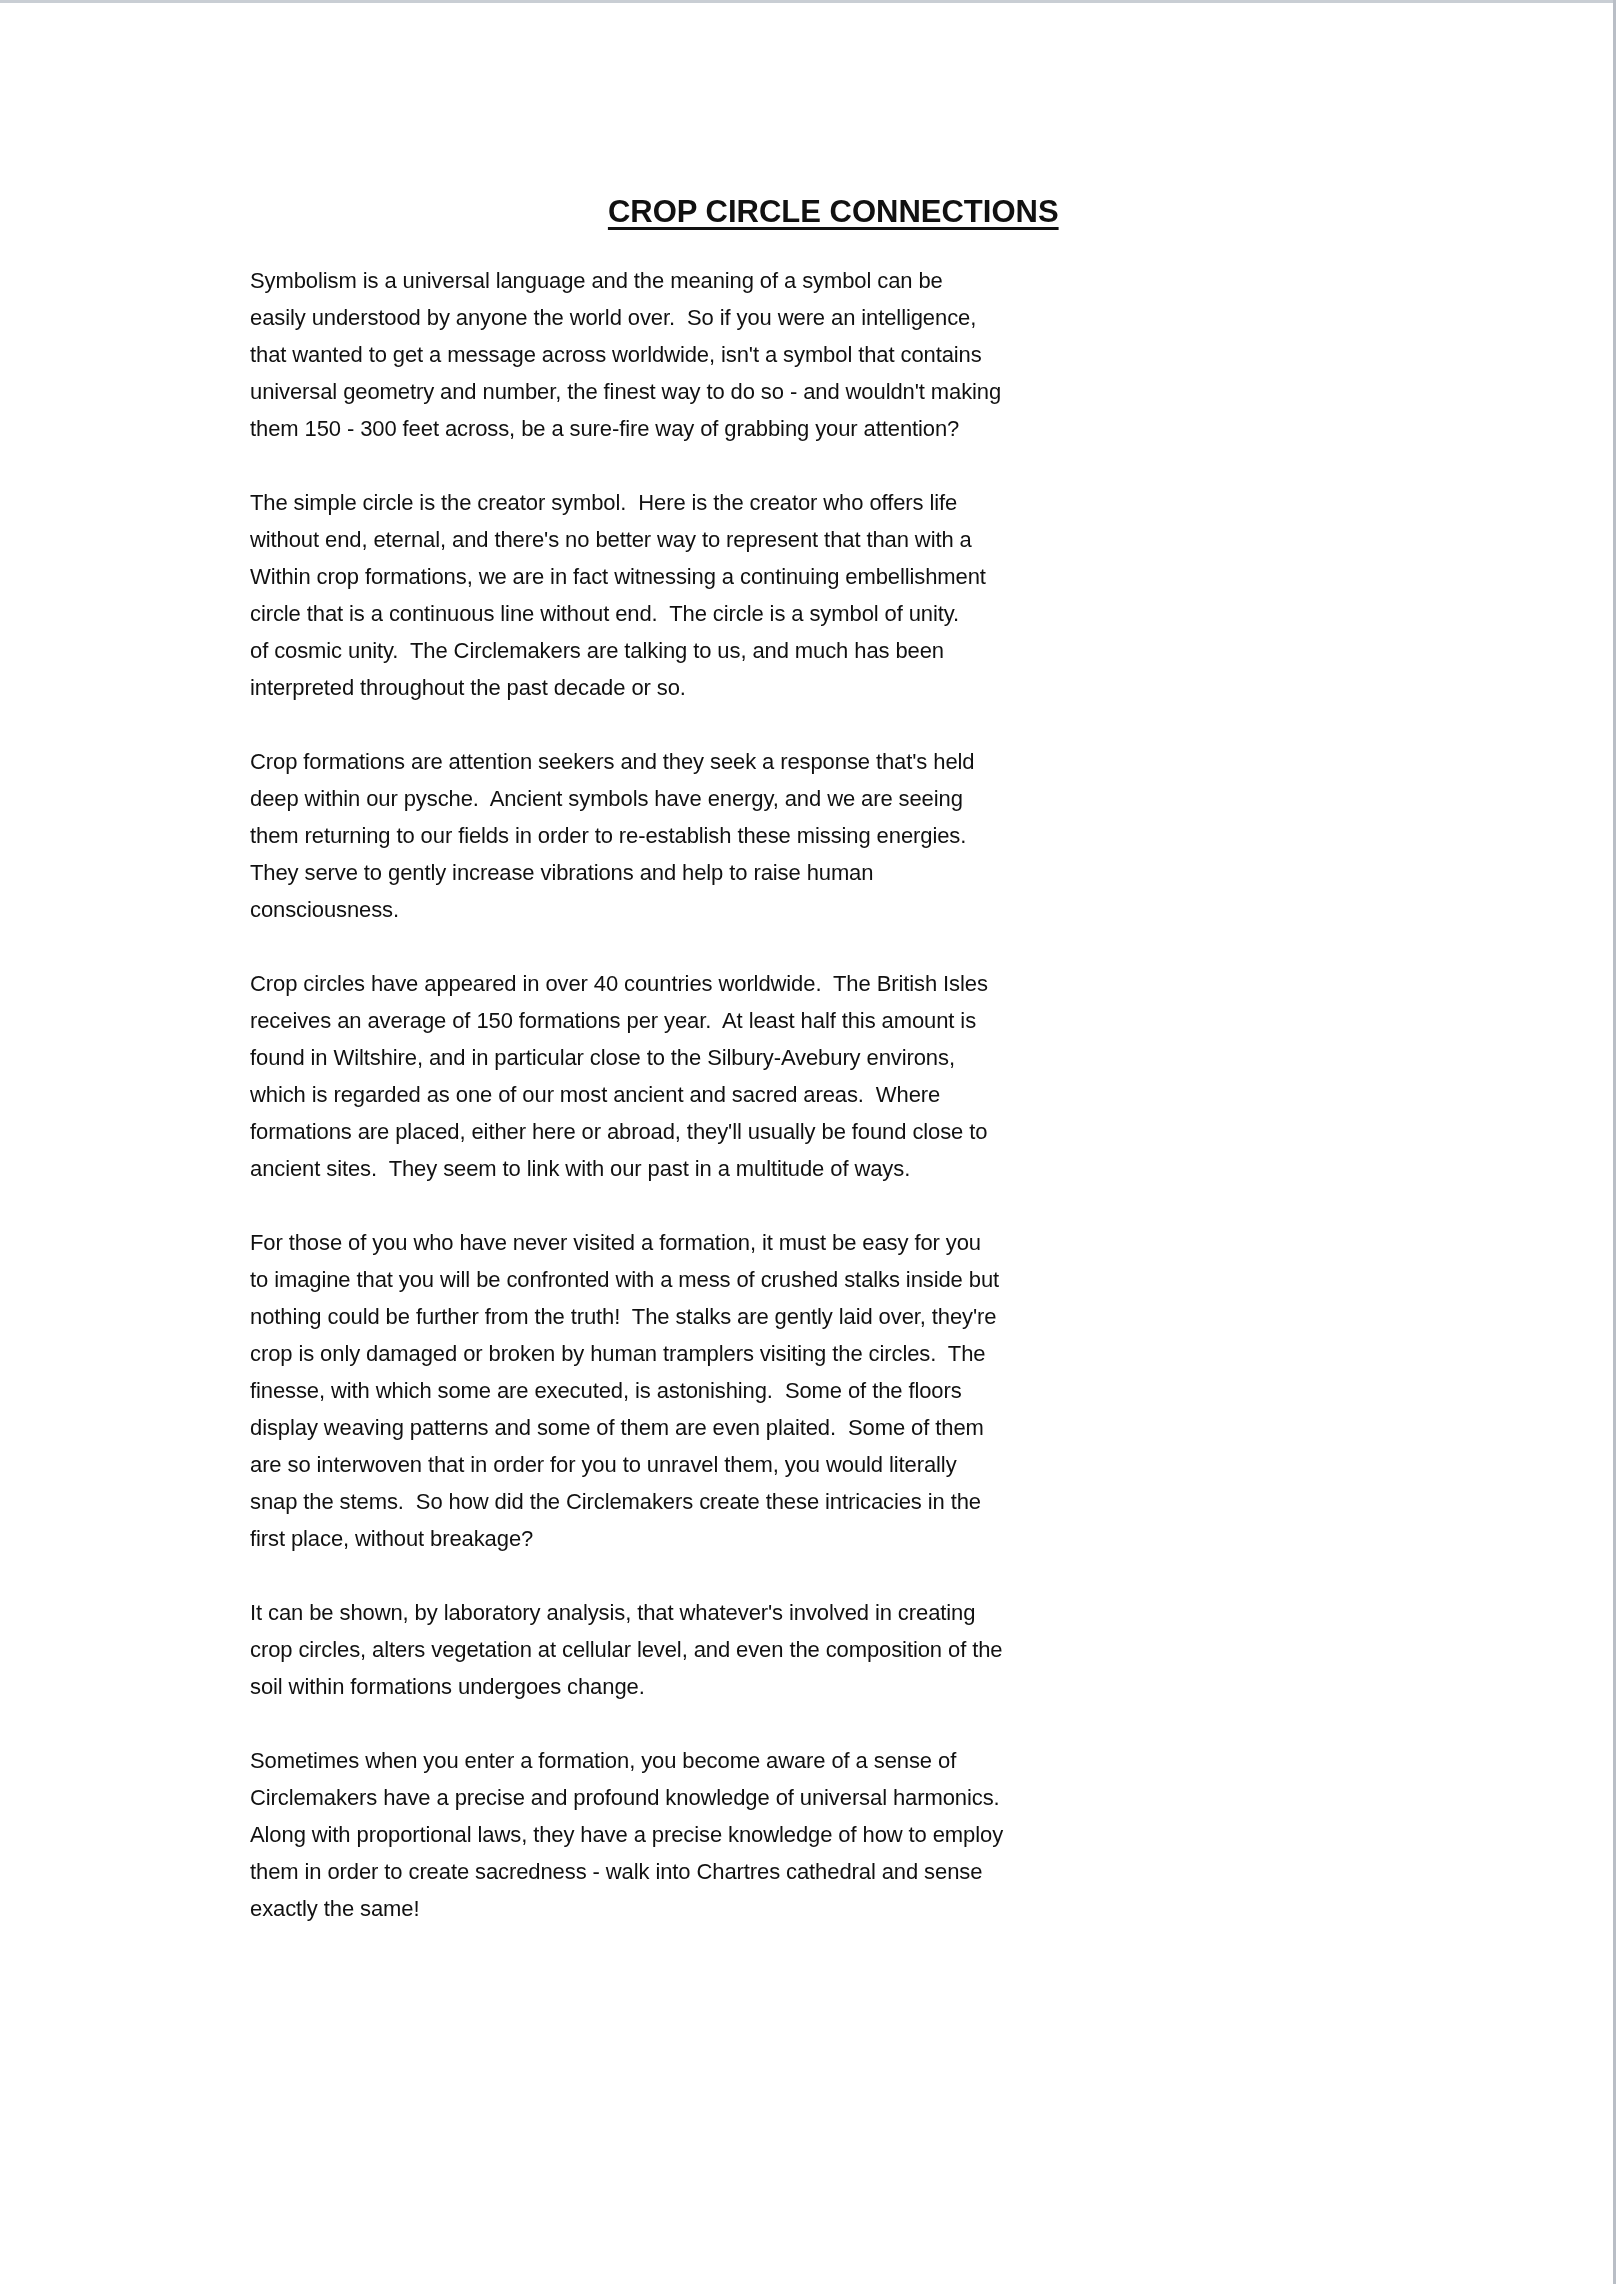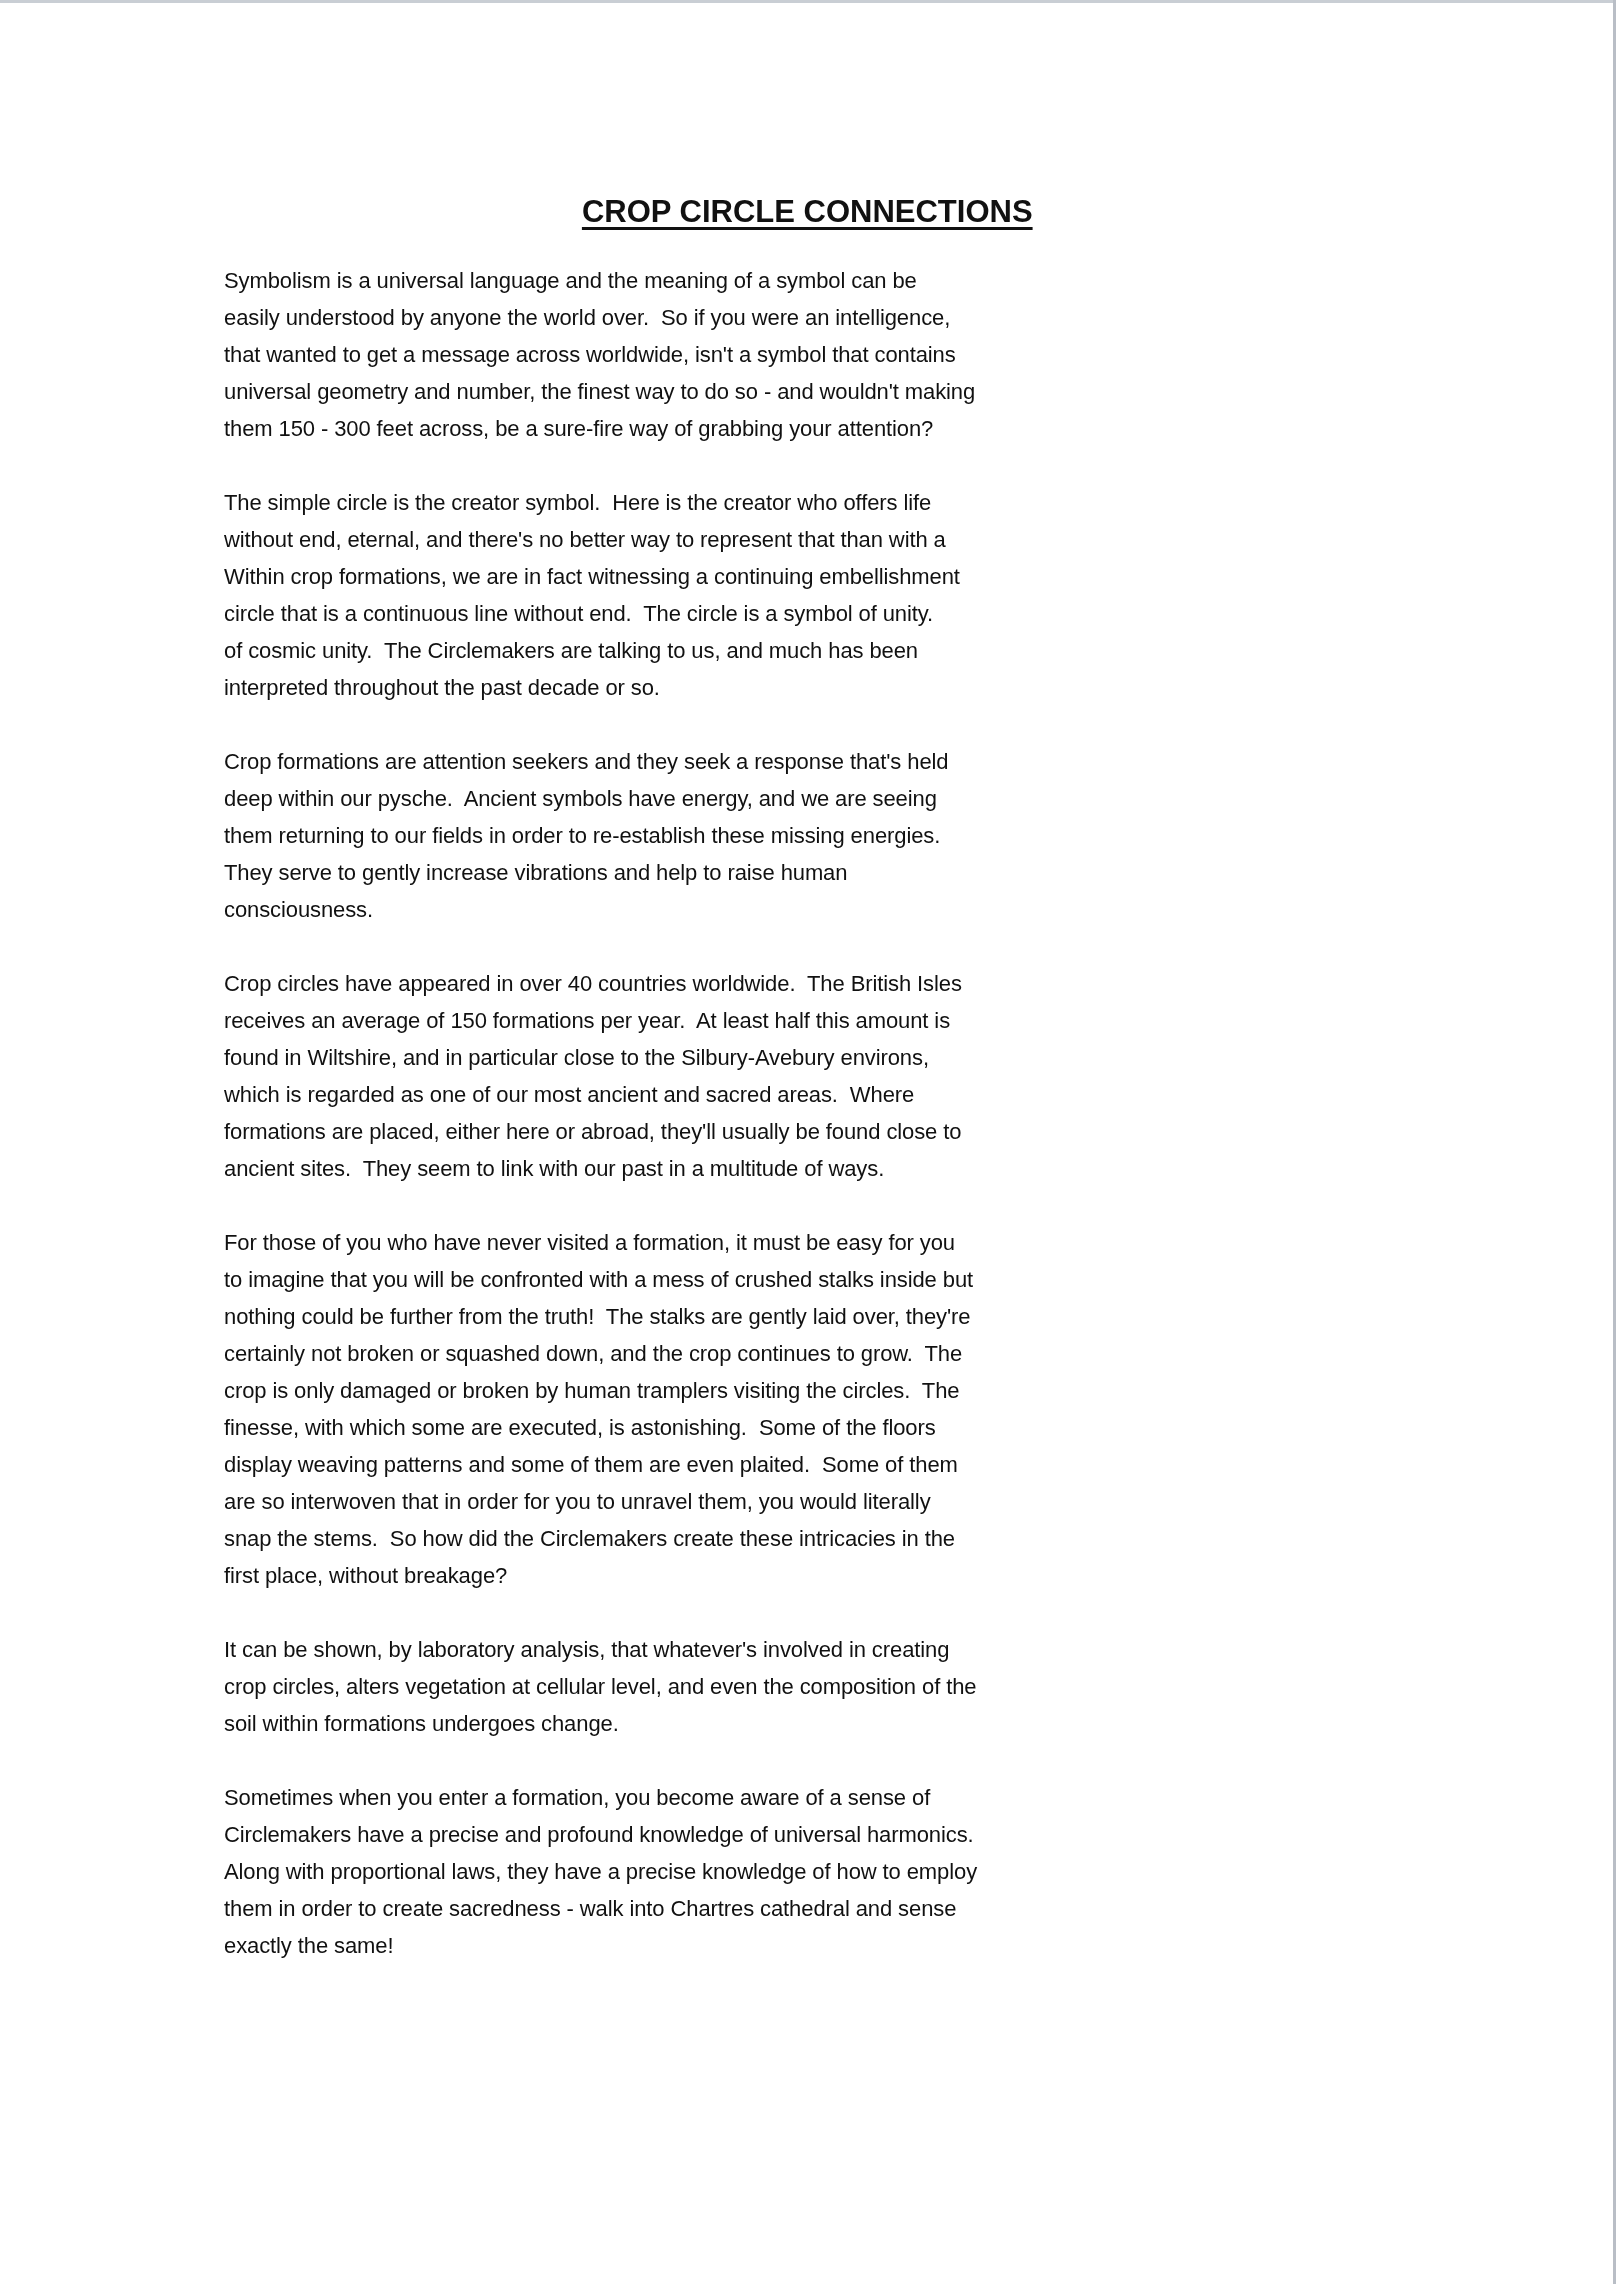--- a/index.html
+++ b/index.html
@@ -22,21 +22,21 @@
       background: #c9ced4;
     }
     .scan-edge-right {
       position: absolute;
       right: 0; top: 0;
       width: 3.3px; height: 2284px;
       background: #b9bec6;
     }
     .page {
       position: absolute;
-      left: 224px;
+      left: 250px;
       top: 193px;
       width: 1147px;
     }
     .title {
       text-align: center;
       font-weight: bold;
       font-size: 31px;
       line-height: 38px;
       margin: 0 0 31px 0;
       padding-left: 19.5px;
@@ -98,21 +98,20 @@
     <span class="line">found in Wiltshire, and in particular close to the Silbury-Avebury environs,</span>
     <span class="line">which is regarded as one of our most ancient and sacred areas.  Where</span>
     <span class="line">formations are placed, either here or abroad, they'll usually be found close to</span>
     <span class="line">ancient sites.  They seem to link with our past in a multitude of ways.</span>
   </p>
 
   <p class="para">
     <span class="line">For those of you who have never visited a formation, it must be easy for you</span>
     <span class="line">to imagine that you will be confronted with a mess of crushed stalks inside but</span>
     <span class="line">nothing could be further from the truth!  The stalks are gently laid over, they're</span>
-    <span class="line">certainly not broken or squashed down, and the crop continues to grow.  The</span>
     <span class="line">crop is only damaged or broken by human tramplers visiting the circles.  The</span>
     <span class="line">finesse, with which some are executed, is astonishing.  Some of the floors</span>
     <span class="line">display weaving patterns and some of them are even plaited.  Some of them</span>
     <span class="line">are so interwoven that in order for you to unravel them, you would literally</span>
     <span class="line">snap the stems.  So how did the Circlemakers create these intricacies in the</span>
     <span class="line">first place, without breakage?</span>
   </p>
 
   <p class="para">
     <span class="line">It can be shown, by laboratory analysis, that whatever's involved in creating</span>

